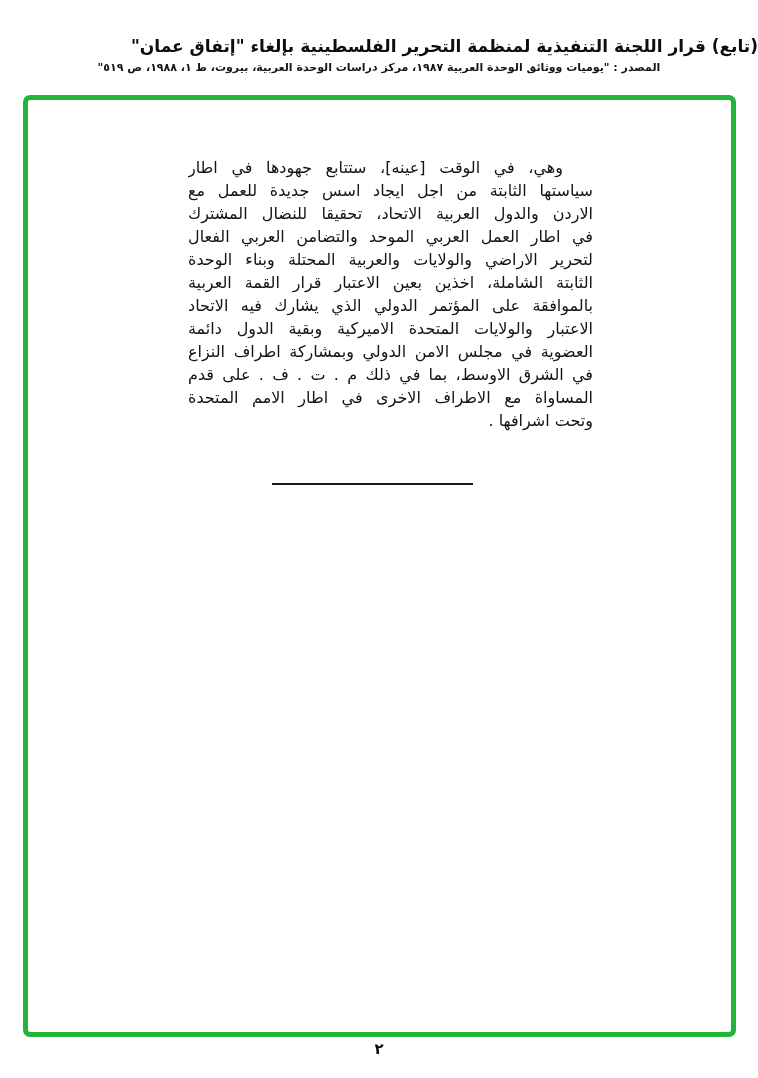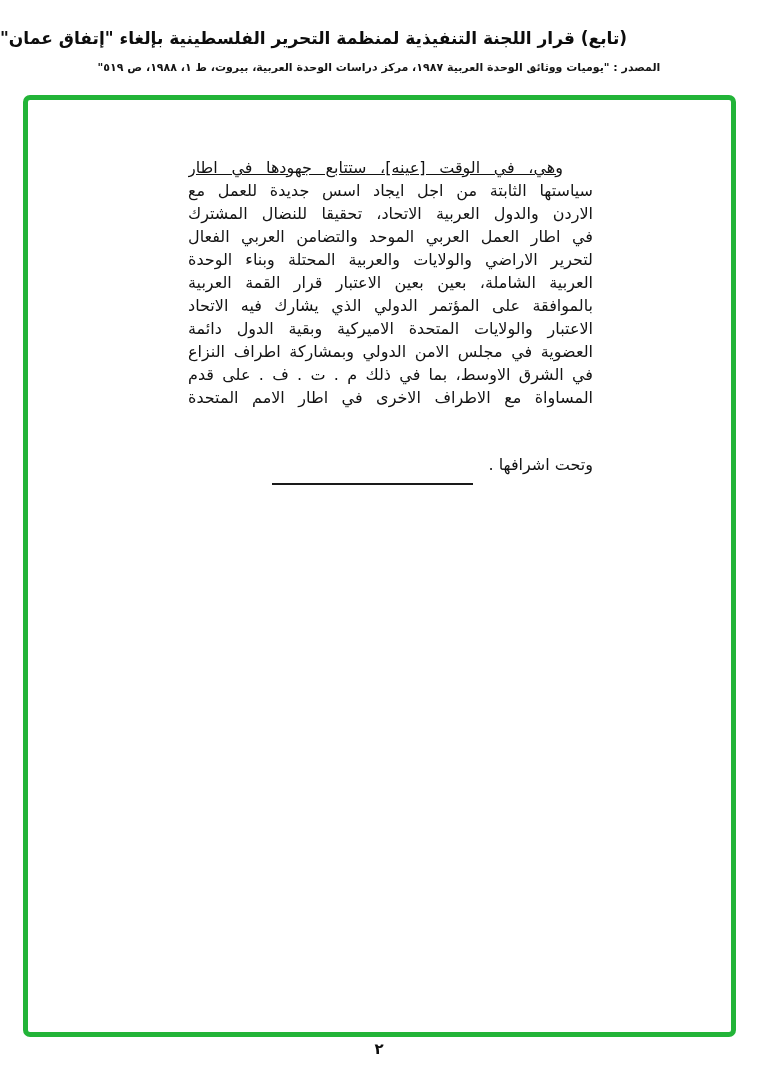--- a/index.html
+++ b/index.html
@@ -8,24 +8,24 @@
     position: relative;
     width: 758px;
     height: 1078px;
     background: #ffffff;
     overflow: hidden;
     font-family: "DejaVu Sans", sans-serif;
     color: #111111;
   }
   .doc-title {
     position: absolute;
-    top: 28px;
+    top: 36px;
     left: 0;
     width: 758px;
-    text-align: left;
+    text-align: right;
     direction: rtl;
     font-size: 17px;
     font-weight: bold;
     letter-spacing: 0px;
     color: #0d0d0d;
   }
   .doc-source {
     position: absolute;
     top: 61px;
     left: 0;
@@ -56,22 +56,22 @@
     font-size: 16px;
     line-height: 23px;
     color: #131313;
     overflow: hidden;
   }
   .bline {
     text-align: justify;
     text-align-last: justify;
     white-space: nowrap;
   }
-  .bline.first { text-indent: 30px; text-decoration: underline; }
-  .bline.last { text-align-last: right; margin-top: 44px; }
+  .bline.first { text-indent: 30px; }
+  .bline.last { text-align-last: right; }
   .divider {
     position: absolute;
     
     left: 244px;
     top: 383px;
     width: 201px;
     height: 2px;
     background: #1a1a1a;
   }
   .page-number {
@@ -95,21 +95,21 @@
   <div class="doc-source">المصدر : "يوميات ووثائق الوحدة العربية ١٩٨٧، مركز دراسات الوحدة العربية، بيروت، ط ١، ١٩٨٨، ص ٥١٩"</div>
 
   <div class="frame" style="border-color: rgb(34, 180, 56);">
 
     <div class="body-text">
       <div class="bline first">وهي، في الوقت [عينه]، ستتابع جهودها في اطار</div>
       <div class="bline">سياستها الثابتة من اجل ايجاد اسس جديدة للعمل مع</div>
       <div class="bline">الاردن والدول العربية الاتحاد، تحقيقا للنضال المشترك</div>
       <div class="bline">في اطار العمل العربي الموحد والتضامن العربي الفعال</div>
       <div class="bline">لتحرير الاراضي والولايات والعربية المحتلة وبناء الوحدة</div>
-      <div class="bline">العربية الشاملة، بعين بعين الاعتبار قرار القمة العربية</div>
+      <div class="bline">الثابتة الشاملة، اخذين بعين الاعتبار قرار القمة العربية</div>
       <div class="bline">بالموافقة على المؤتمر الدولي الذي يشارك فيه الاتحاد</div>
       <div class="bline">الاعتبار والولايات المتحدة الاميركية وبقية الدول دائمة</div>
       <div class="bline">العضوية في مجلس الامن الدولي وبمشاركة اطراف النزاع</div>
       <div class="bline">في الشرق الاوسط، بما في ذلك م . ت . ف . على قدم</div>
       <div class="bline">المساواة مع الاطراف الاخرى في اطار الامم المتحدة</div>
       <div class="bline last">وتحت اشرافها .</div>
     </div>
 
     <div class="divider"></div>
 

